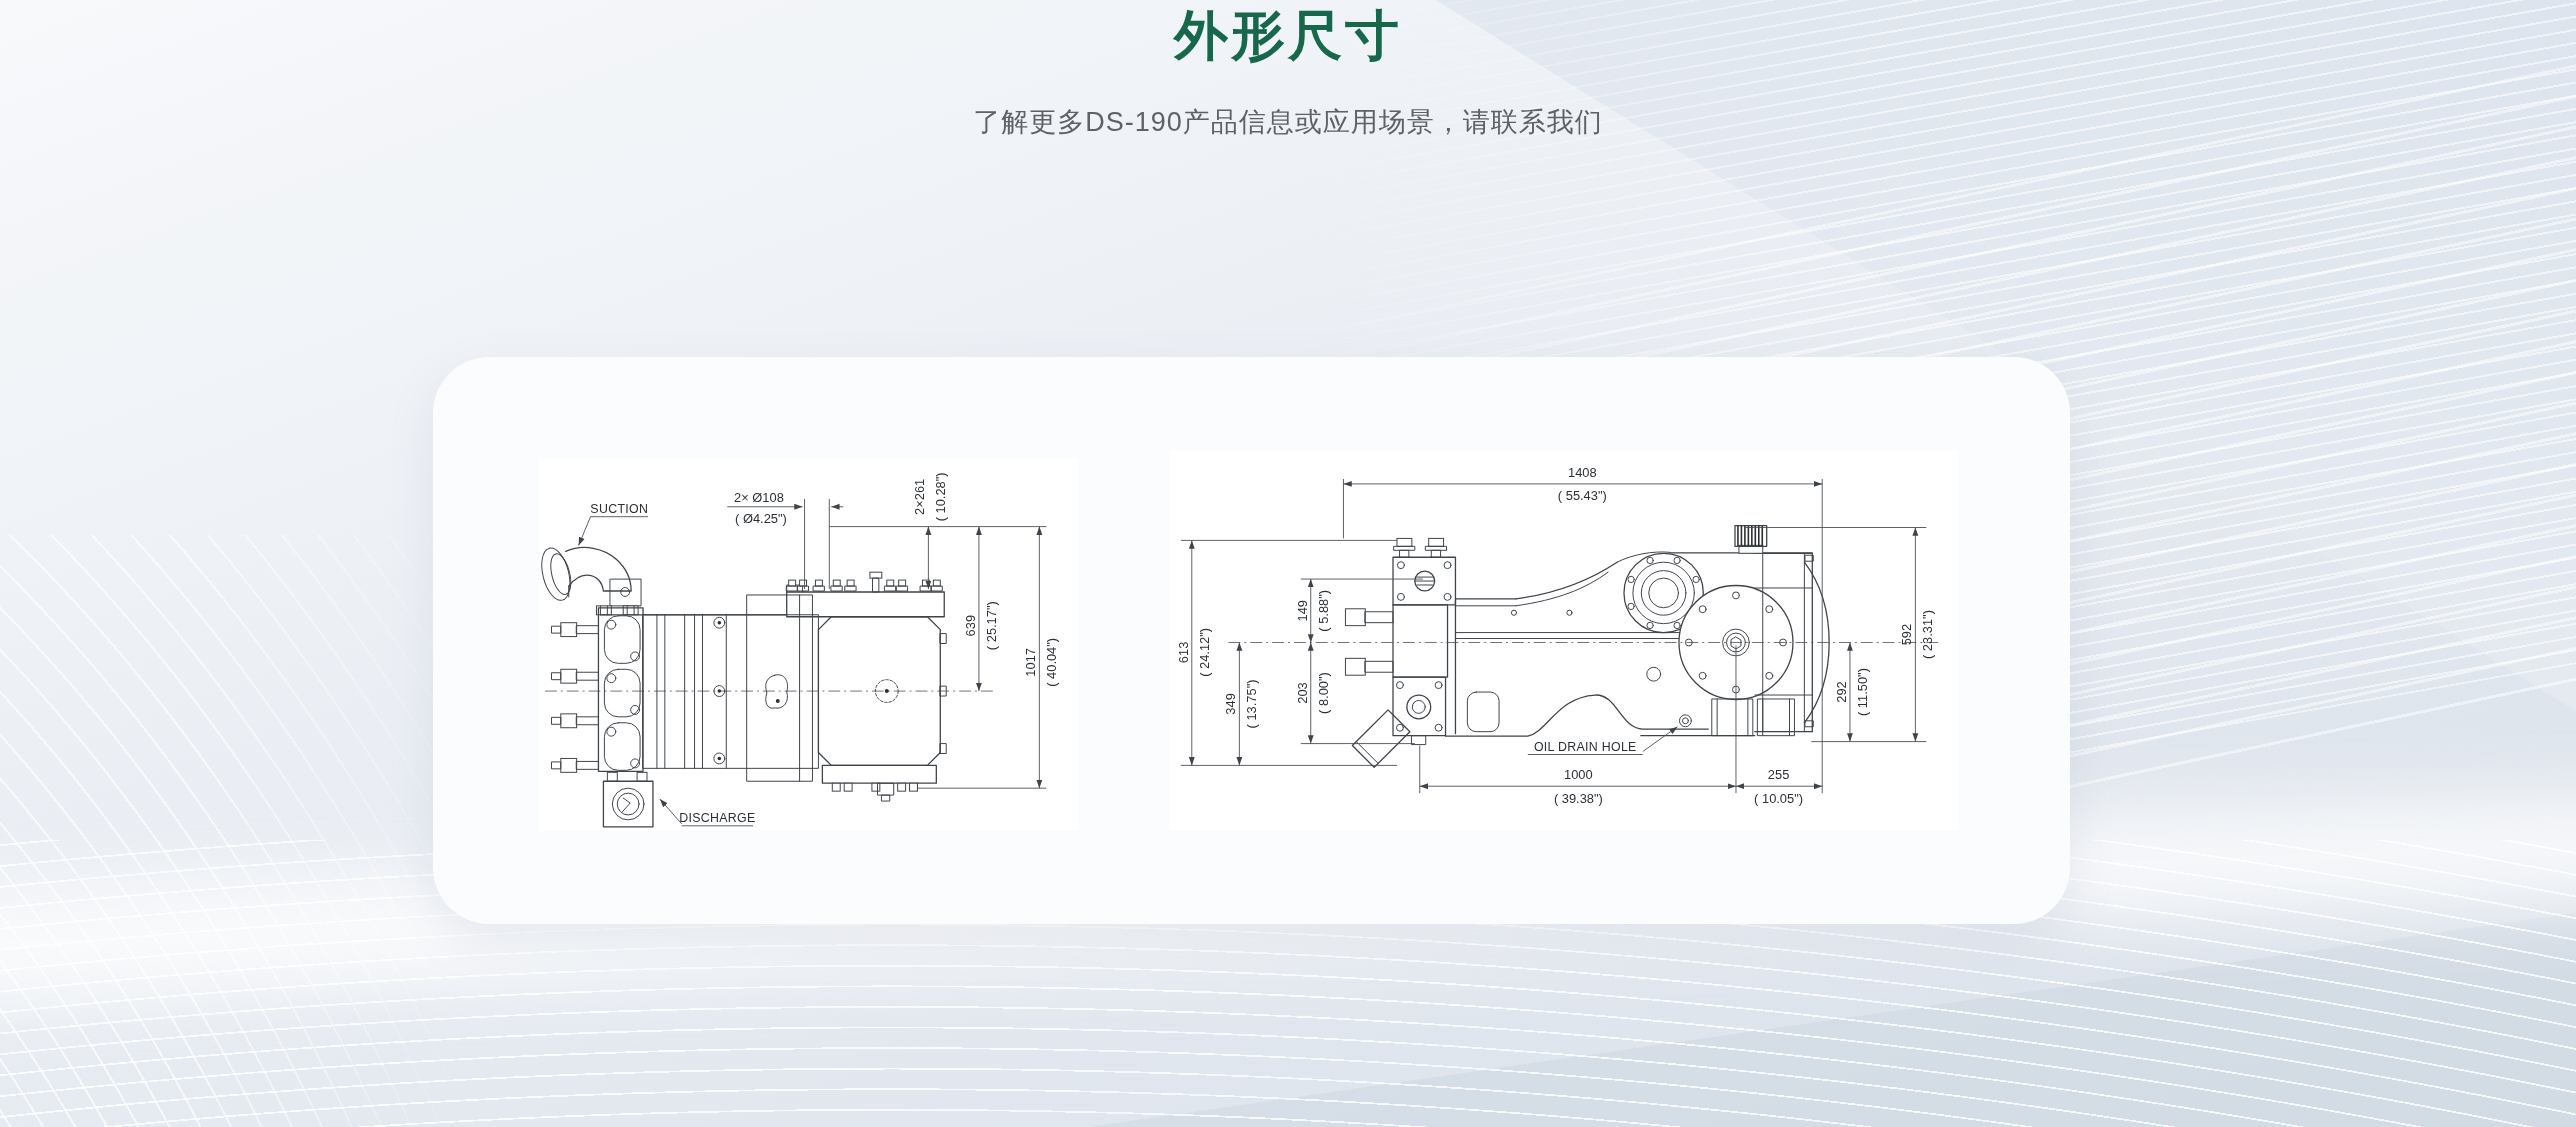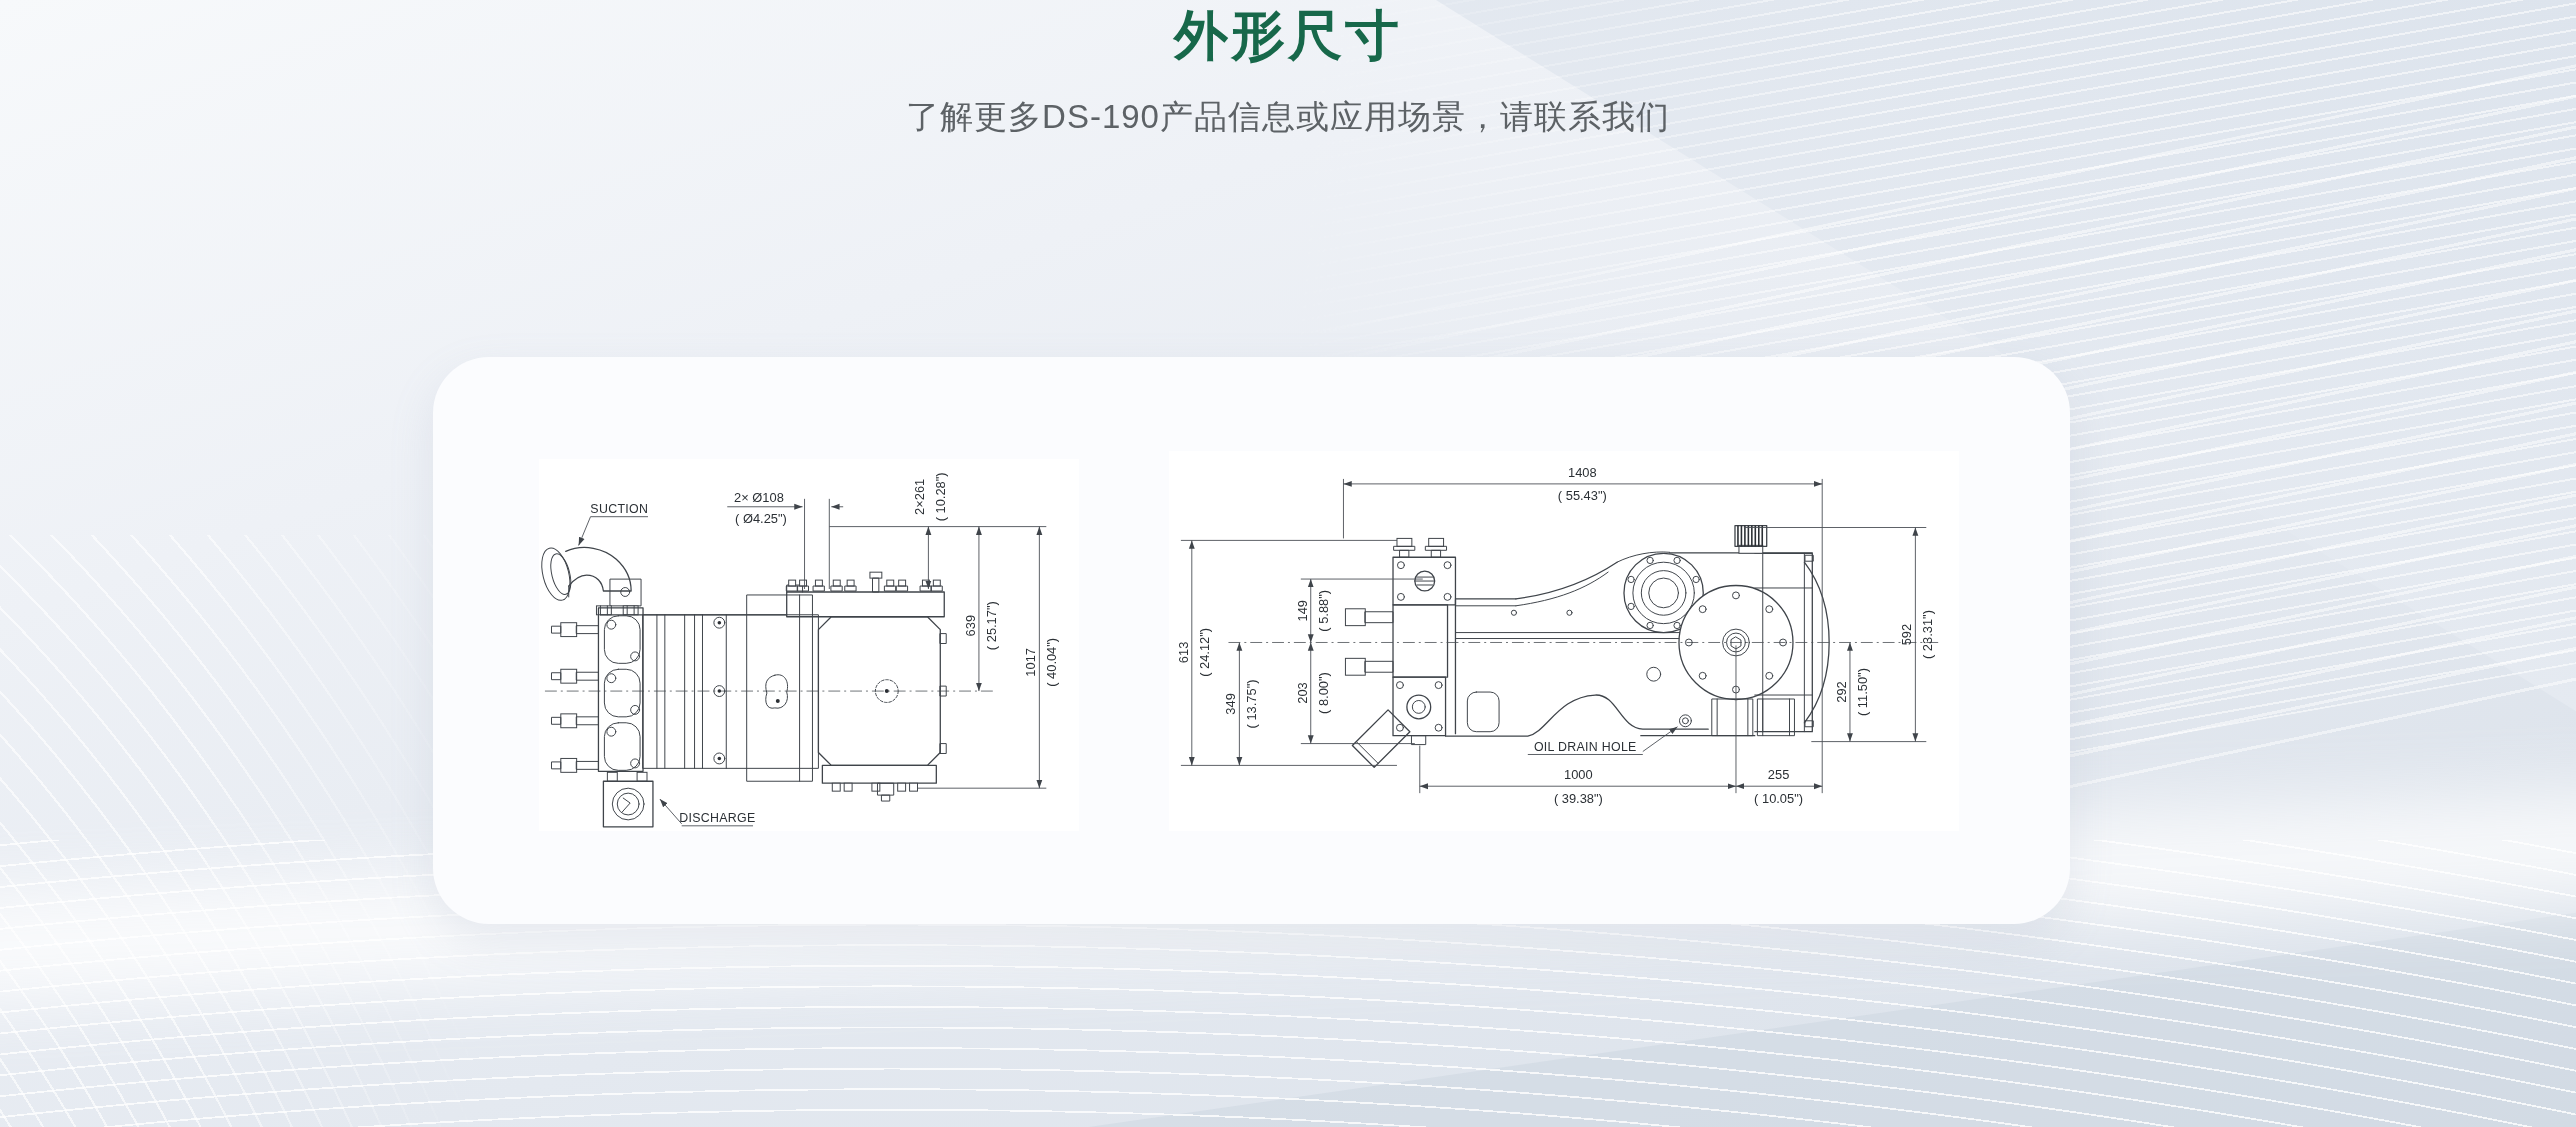--- a/index.html
+++ b/index.html
@@ -31,21 +31,21 @@
     opacity:.7;
     -webkit-mask-image:linear-gradient(to right,#000 40%,transparent);
     mask-image:linear-gradient(to right,#000 40%,transparent); }
   .glow{ position:absolute; left:-119px; top:841px; width:2875px; height:109px;
     background:#fff; opacity:.75; filter:blur(34px); transform:rotate(-2.2deg); }
   .br-tint{ position:absolute; right:0; bottom:0; width:1487px; height:238px;
     background:#ccd5e0; opacity:.5; clip-path:polygon(0 100%,100% 10%,100% 100%); }
   
   .header{ position:absolute; left:0; right:0; top:148; text-align:center; z-index:3; }
   .header h1{ font-size:54px; font-weight:bold; color:#17684a; letter-spacing:3px;text-align:center; }
-  .header p{ margin-top:22px; font-size:33px; color:#5d6266; letter-spacing:1px; }
+  .header p{ margin-top:31px; font-size:27px; color:#5d6266; letter-spacing:1px; }
   
   .card{ position:absolute; left:433px; top:357px; width:1637px; height:567px;
     background:#fbfcfe; border-radius:56px; z-index:2;
     box-shadow:0 18px 45px rgba(140,155,180,.16); }
   .drawing{ position:absolute; background:#ffffff; }
   .drawing.left{ left:106px; top:102px; width:540px; height:372px; }
   .drawing.right{ left:736px; top:94px; width:790px; height:380px; }
   
   .b{ fill:none; stroke:#3f444a; stroke-width:1.3; stroke-linejoin:round; stroke-linecap:round; }
   .m{ fill:none; stroke:#3f444a; stroke-width:1; stroke-linejoin:round; stroke-linecap:round; }

